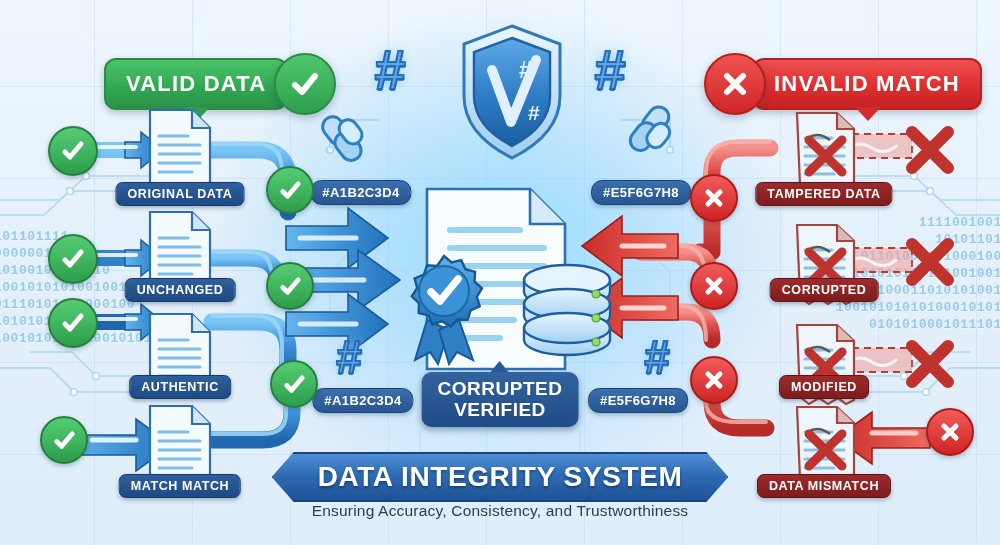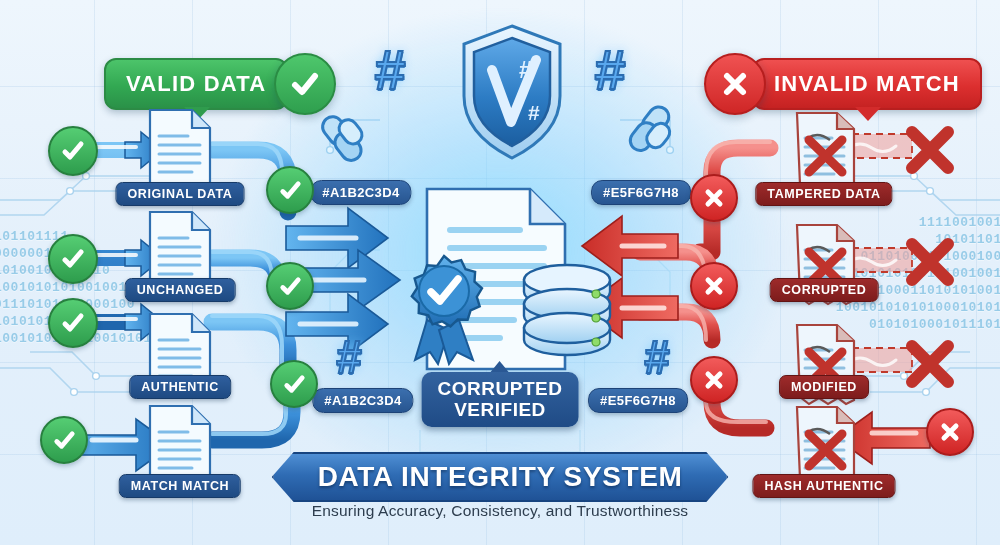--- a/index.html
+++ b/index.html
@@ -543,21 +543,21 @@
         <path d="M13 28 H40"></path>
           <path d="M13 37 H52"></path>
           <path d="M13 46 H52"></path>
         <path d="M13 55 H52"></path>
           <path d="M13 64 H42"></path>
       </g>
       <path d="M16 28 q10 -7 22 2" stroke="#5a5a5a" stroke-width="2.4" fill="none"></path>
       <path d="M17 30 L50 62 M50 30 L17 62" stroke="#c0332c" stroke-width="9" stroke-linecap="round"></path>
     </svg>
   </div>
-  <div class="nodelabel nl-red" style="left:824px;top:474px">HASH AUTHENTIC</div>
+  <div class="nodelabel nl-red" style="left:824px;top:474px">DATA MISMATCH</div>
 
   <div class="badge-ck ck-red" style="left:690px;top:174px;width:44px;height:44px">
     <svg width="26" height="26" viewBox="0 0 26 26">
         <path d="M7 7 L19 19 M19 7 L7 19" stroke="#fff" stroke-width="5" stroke-linecap="round"></path>
       </svg>
   </div>
   <div class="badge-ck ck-red" style="left:690px;top:262px;width:44px;height:44px">
     <svg width="26" height="26" viewBox="0 0 26 26">
         <path d="M7 7 L19 19 M19 7 L7 19" stroke="#fff" stroke-width="5" stroke-linecap="round"></path>
       </svg>

